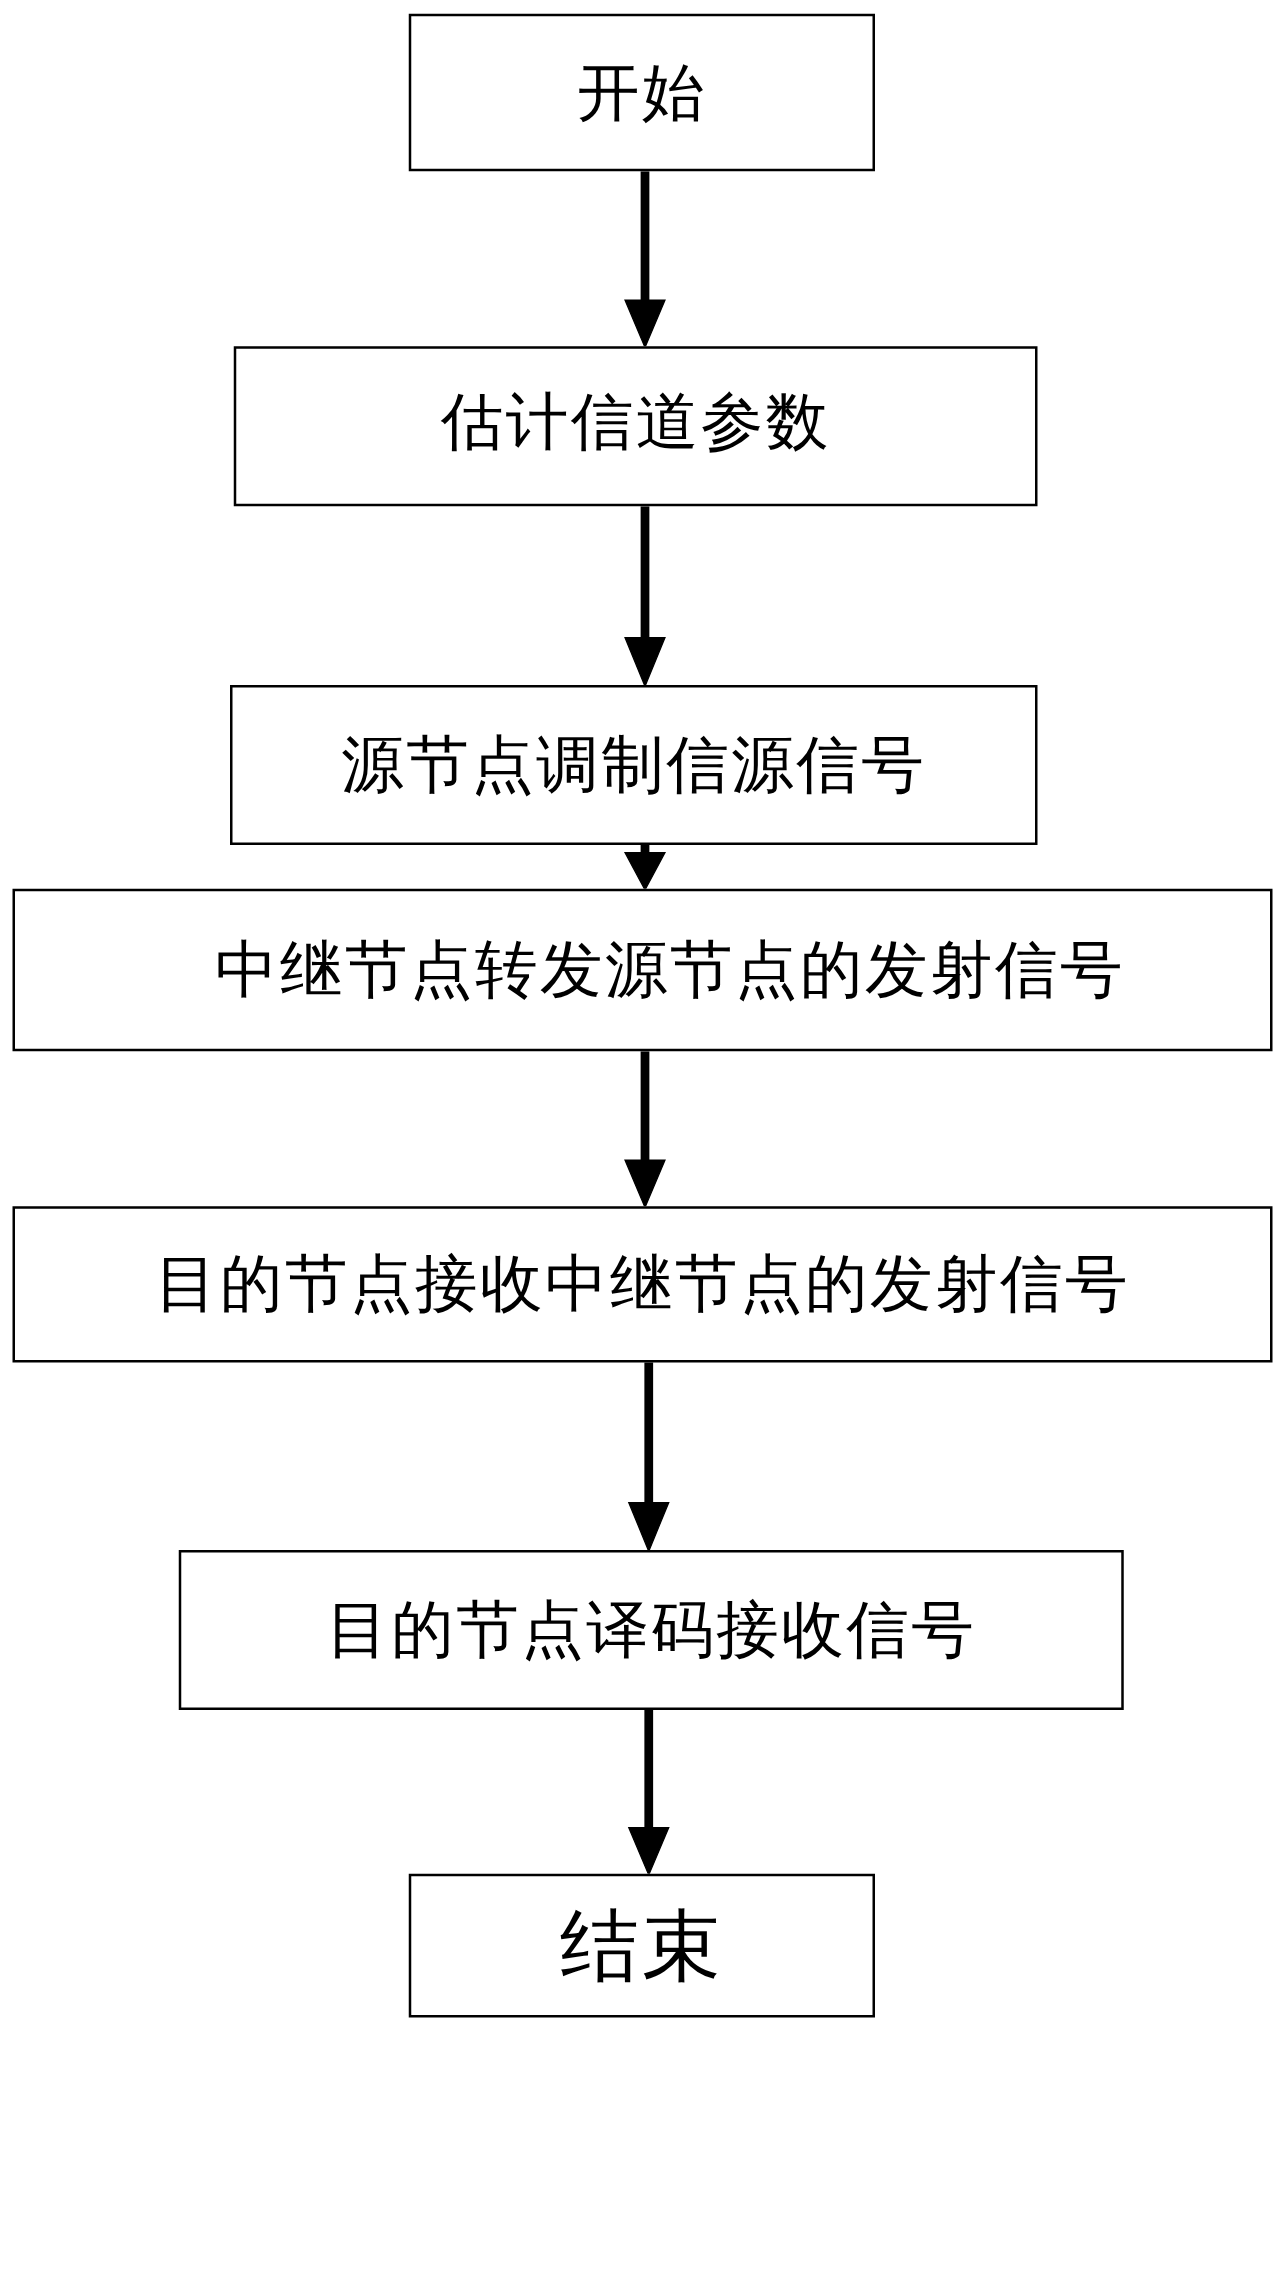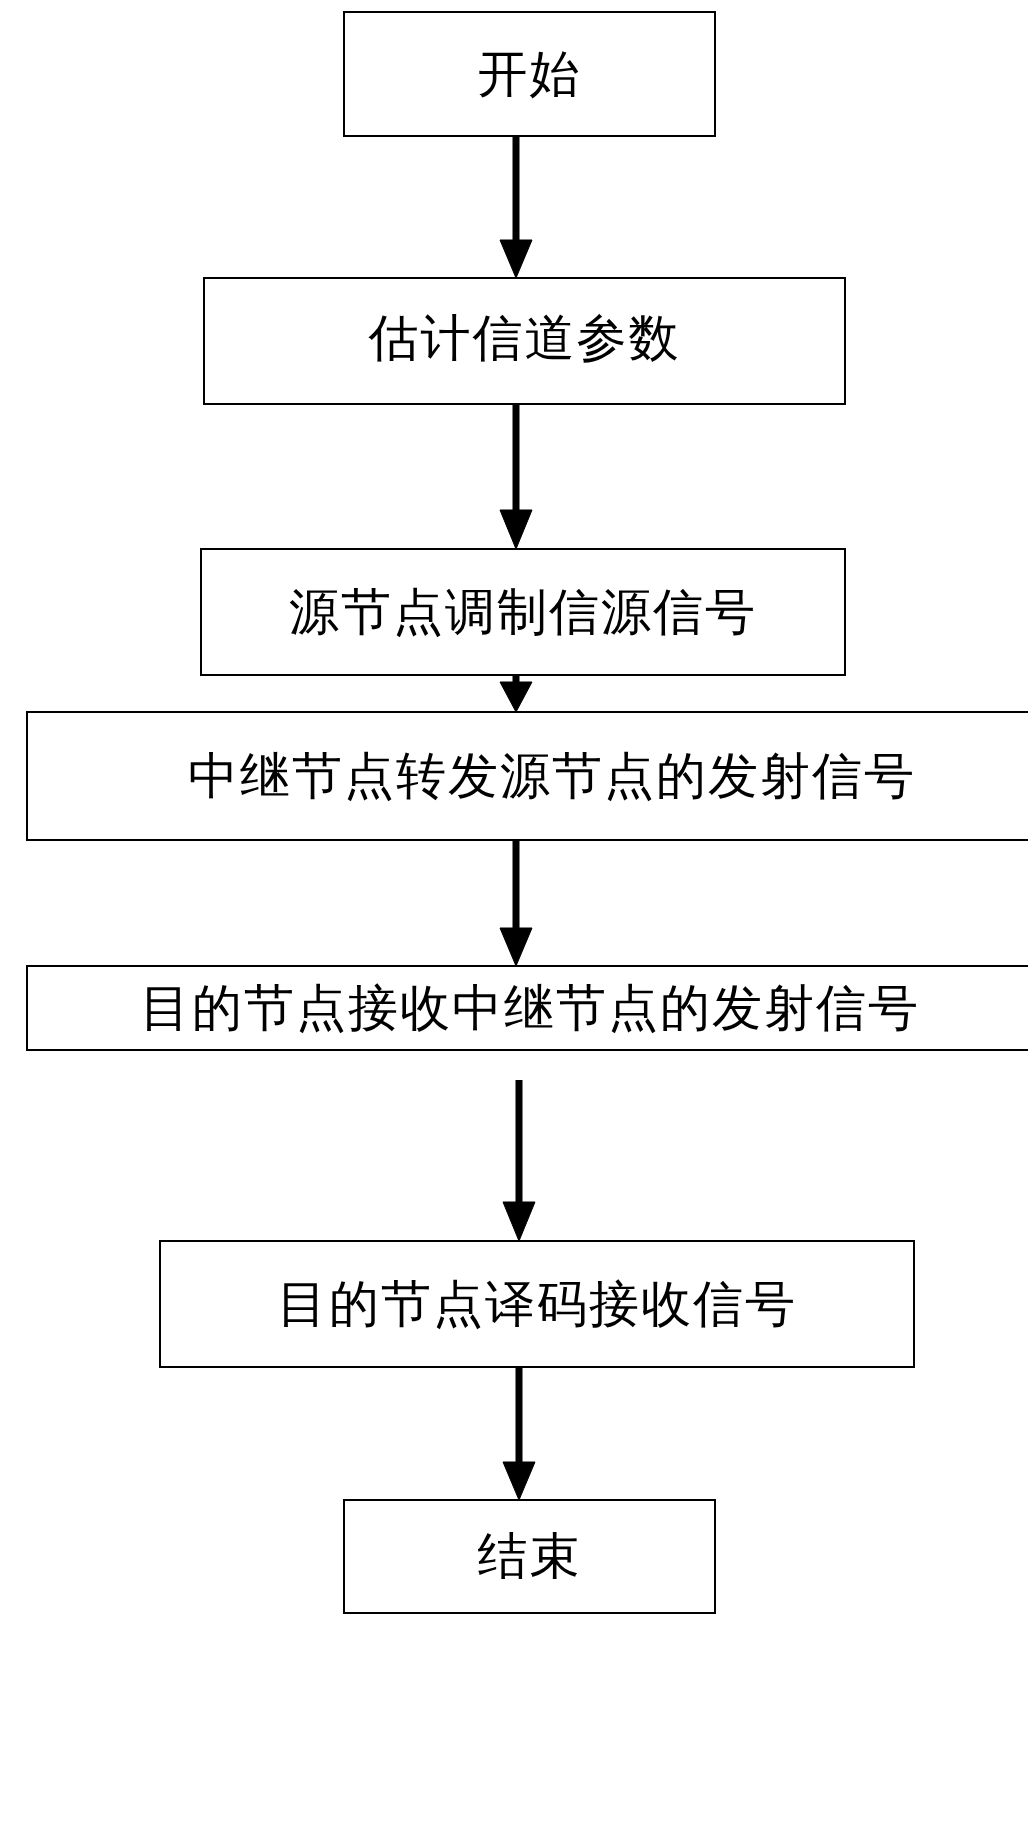--- a/index.html
+++ b/index.html
@@ -19,21 +19,20 @@
   }
   .node {
     position: absolute;
     box-sizing: border-box;
     border: 2px solid #000000;
     background: #ffffff;
     display: flex;
     align-items: center;
     justify-content: center;
     text-align: center;
-    margin-left: 16px;
   }
   .node-label {
     color: #000000;
     line-height: 1.1;
     white-space: nowrap;
     letter-spacing: 0.04em;
     font-weight: 400;
   }
   .edge-layer {
     position: absolute;
@@ -93,25 +92,25 @@
   </div>
 
   <div class="node" style="left:184px; top:548px; width:646px; height:128px;justify-content:center;">
     <span class="node-label" style="font-size:50px;">源节点调制信源信号</span>
   </div>
 
   <div class="node" style="left:10px; top:711px; width:1008px; height:130px;padding-left:44px;">
     <span class="node-label" style="font-size:50px;">中继节点转发源节点的发射信号</span>
   </div>
 
-  <div class="node" style="left:10px; top:965px; width:1008px; height:86px;">
+  <div class="node" style="left:10px; top:965px; width:1008px; height:125px;">
     <span class="node-label" style="font-size:50px;">目的节点接收中继节点的发射信号</span>
   </div>
 
   <div class="node" style="left:143px; top:1240px; width:756px; height:128px;">
     <span class="node-label" style="font-size:50px;">目的节点译码接收信号</span>
   </div>
 
   <div class="node" style="left:327px; top:1499px; width:373px; height:115px;">
-    <span class="node-label" style="font-size:50px;">结束</span>
+    <span class="node-label" style="font-size:63px;">结束</span>
   </div>
 
 </div>
 
 </body></html>

